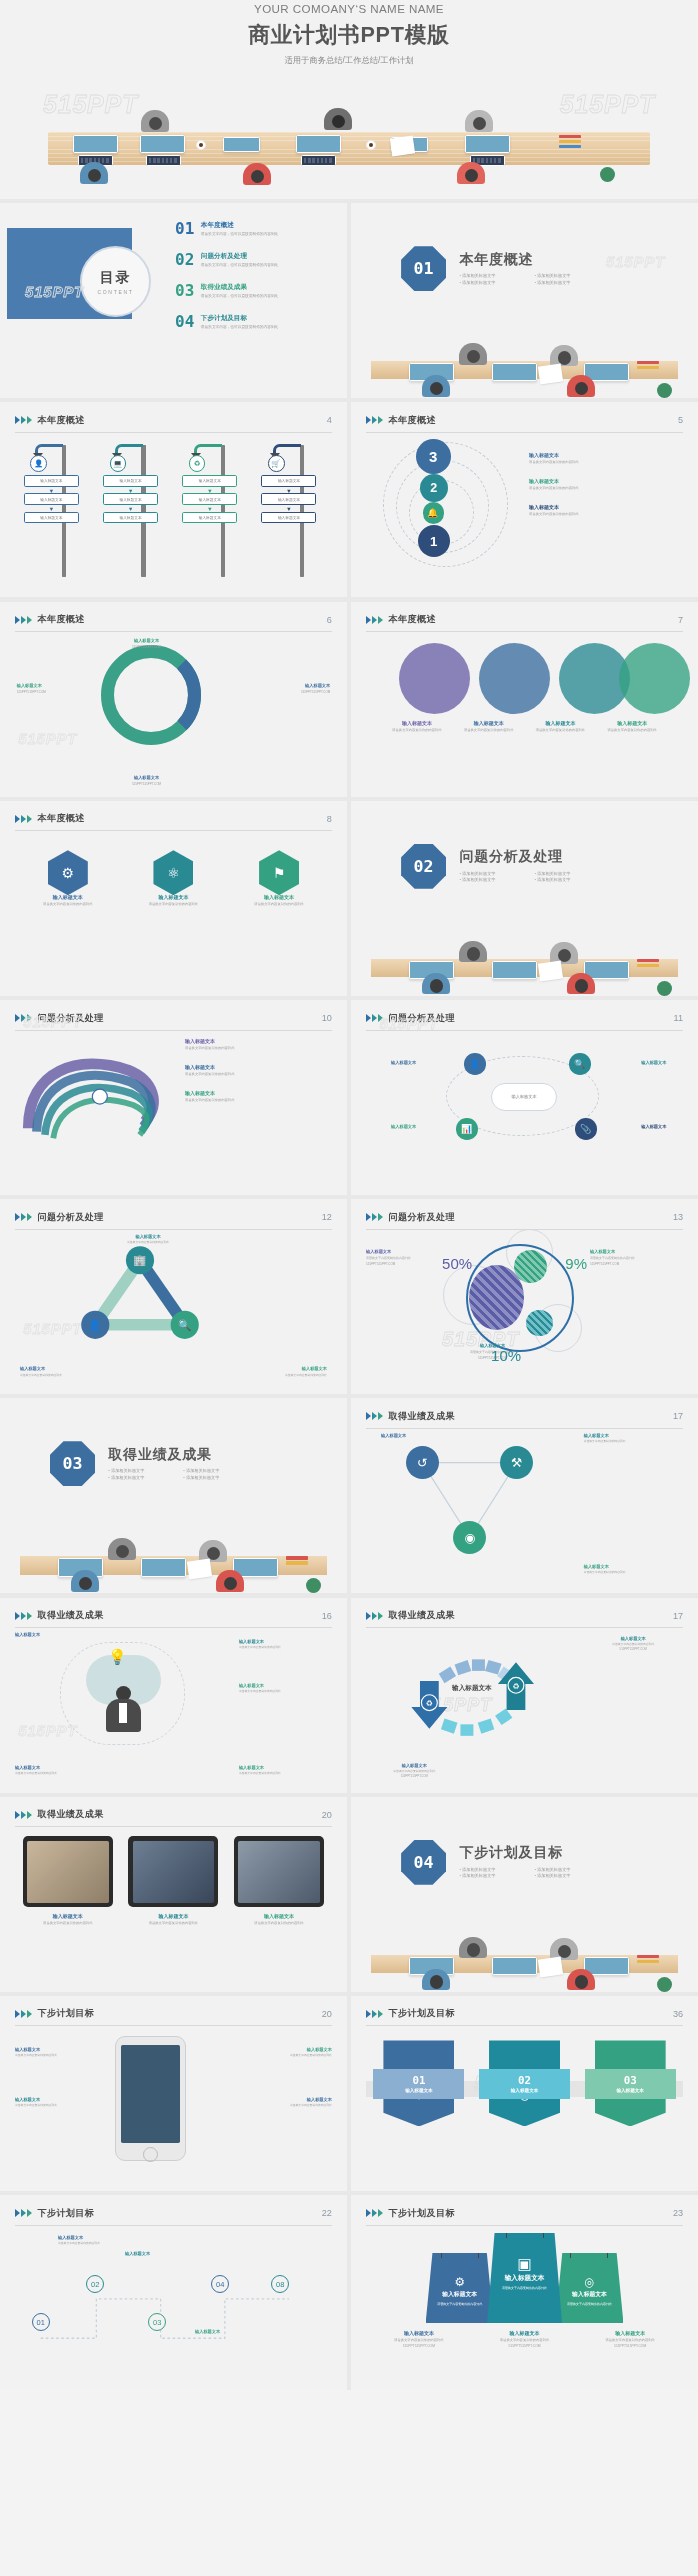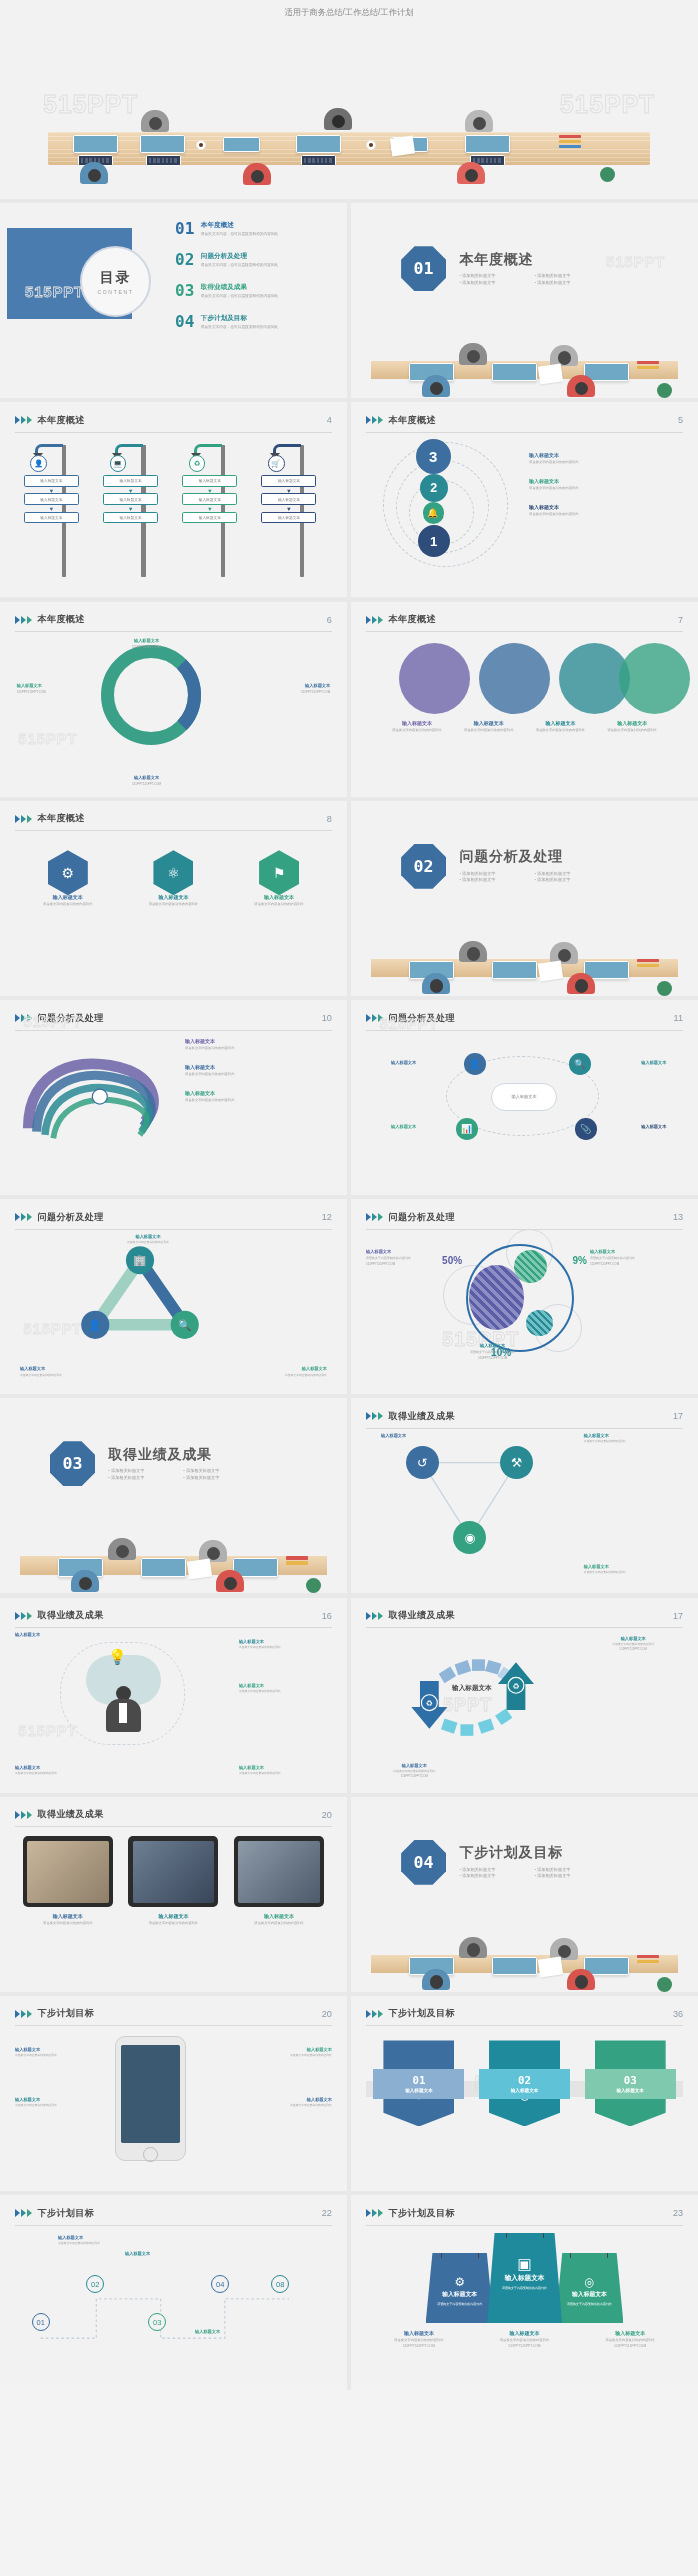--- a/index.html
+++ b/index.html
@@ -43,20 +43,21 @@
   .hero-sub {
     text-align:center;
     font-size: 8.3px;
     color: #8a8a8a;
     margin-top: 6.6px;
   }
   .wm {
     position:absolute;
     font-size: 25px;
     font-weight: 800;
+    font-style: italic;
     color: transparent;
     -webkit-text-stroke: 0.8px #dcdcdc;
     letter-spacing: 0.8px;
     pointer-events:none;
   }
   .wm.small { font-size: 15px; -webkit-text-stroke: 0.8px #e2e2e2; }
   
   .desk-wrap { position:absolute; left:0; right:0; top:115px; height:85px; }
   .desk {
     position:absolute; left:48px; top:16.6px; width:602px; height:33px;
@@ -191,21 +192,21 @@
   .nodes11 { position:absolute; inset:0; }
   .nd { position:absolute; width:21.6px; height:21.6px; border-radius:50%; color:#fff; display:flex;align-items:center;justify-content:center; font-size:9.1px; }
 
   
   .tri { position:absolute; left:50px; top:5px; width:150px; height:106px; }
 
   
   .pie-wrap { position:absolute; left:100px; top:6.6px; width:108px; height:108px; }
   .pie-main { position:absolute; inset:0; border-radius:50%; border:2.1px solid #2f6fa8; }
   .blob { position:absolute; border-radius:50%; }
-  .pct { font-size:10px; font-weight:700; }
+  .pct { font-size:15px; font-weight:400; }
   .legend-13 { position:absolute; width:93px; }
   .legend-13 .ph-title { font-size:4.2px; }
   .legend-13 .ph-desc { font-size:3px; }
 
   
   .tri15 { position:absolute; left:33px; top:5px; width:141px; height:108px; }
   .tri15 .cir { position:absolute; width:33px; height:33px; border-radius:50%; display:flex;align-items:center;justify-content:center;color:#fff;font-size:12.5px; }
 
   
   .cloud { position:absolute; left:45px; top:6.6px; width:125px; height:103px; border:1.7px dashed #cdd6de; border-radius:50px; }
@@ -242,20 +243,22 @@
   .bag .handle { position:absolute; left:50%; transform:translateX(-50%); top:-16.6px; width:38px; height:21.6px; border:1.7px solid #444; border-bottom:none; border-radius:20px 20px 0 0; }
   .bag .bgt { font-size:5.8px; font-weight:800; }
   .bag .bgd { font-size:3px; line-height:1.4; margin-top:2.5px; padding:0 6.6px; }
   .bagcaps { display:flex; justify-content:space-around; margin-top:6.6px; text-align:center; }
   .bagcaps > div { width:91px; }
 </style>
 </head>
 <body>
 
 <div class="hero">
+  <div class="hero-company">YOUR COMOANY‘S NAME NAME</div>
+  <div class="hero-title">商业计划书PPT模版</div>
   <div class="hero-sub">适用于商务总结/工作总结/工作计划</div>
   <div class="wm" style="left:43px; top:90px;">515PPT</div>
   <div class="wm" style="right:43px; top:90px;">515PPT</div>
 
   <div class="desk-wrap">
     <div class="desk"></div>
 
     <div class="person" style="left:141px; top:-5px;">
       <div class="body" style="background:#9a9a9a;"></div>
         <div class="head"></div>

